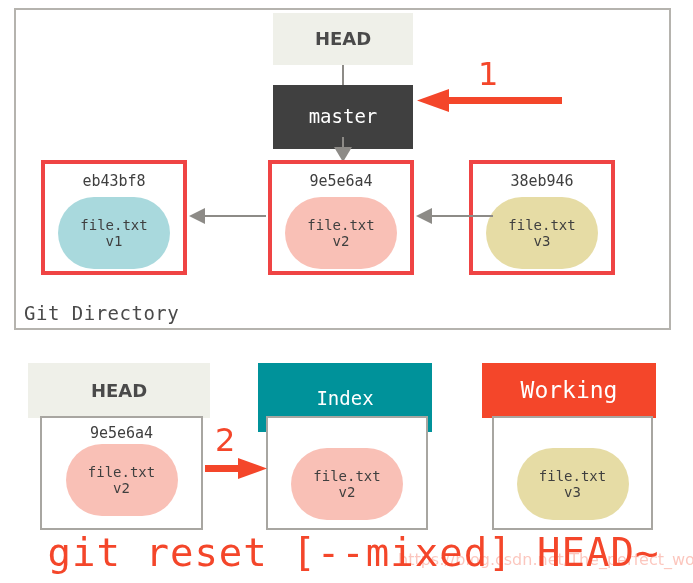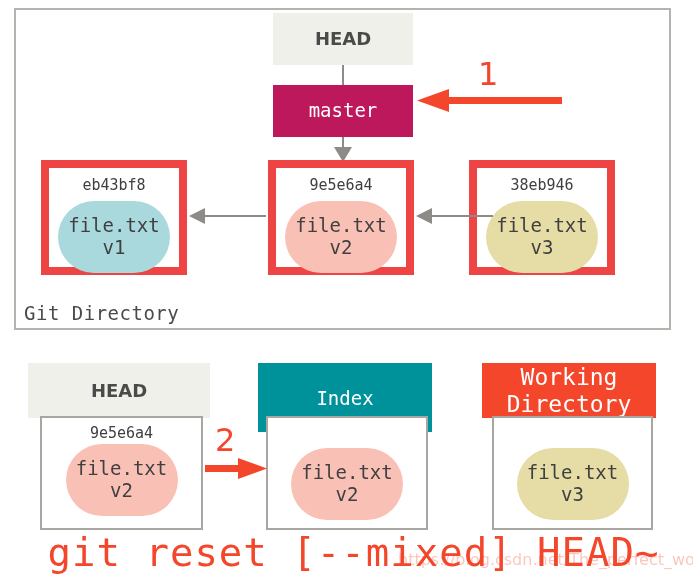--- a/index.html
+++ b/index.html
@@ -63,31 +63,31 @@
     color: #4a4a4a;
     font-family: "DejaVu Sans", "Liberation Sans", sans-serif;
     font-weight: bold;
     font-size: 18px;
   }
 
   .master-box {
     left: 273px;
     top: 85px;
     width: 140px;
-    height: 52px;
-    background: #be185d;
+    height: 64px;
+    background: #404040;
     color: #ffffff;
     font-size: 19px;
   }
 
   
   .commit {
     position: absolute;
     box-sizing: border-box;
-    border: 8px solid #ef4444;
+    border: 4px solid #ef4444;
     background: #ffffff;
     width: 146px;
     height: 115px;
     top: 160px;
   }
   .commit.c1 { left: 41px; }
   .commit.c2 { left: 268px; }
   .commit.c3 { left: 469px; }
 
   .commit .sha {
@@ -104,21 +104,21 @@
     left: 50%;
     transform: translateX(-50%);
     top: 33px;
     width: 112px;
     height: 72px;
     border-radius: 36px;
     display: flex;
     flex-direction: column;
     align-items: center;
     justify-content: center;
-    font-size: 19px;
+    font-size: 14px;
     color: #3f3f3f;
     line-height: 1.15;
   }
   .blob.cyan   { background: #a9d9dd; }
   .blob.pink   { background: #f9c0b6; }
   .blob.yellow { background: #e6dca5; }
 
   
   .gline {
     position: absolute;
@@ -299,21 +299,20 @@
 
   <div class="area-head">
     <span>HEAD</span>
   </div>
   <div class="area-index">
     <span>Index</span>
   </div>
   <div class="area-wd">
     <span>
       <span>Working</span><br>
-      <span>Directory</span>
     </span>
   </div>
 
   <div class="pane p1">
     <div class="sha">9e5e6a4</div>
     <div class="blob pink">
       <span>file.txt</span>
       <span>v2</span>
     </div>
   </div>

